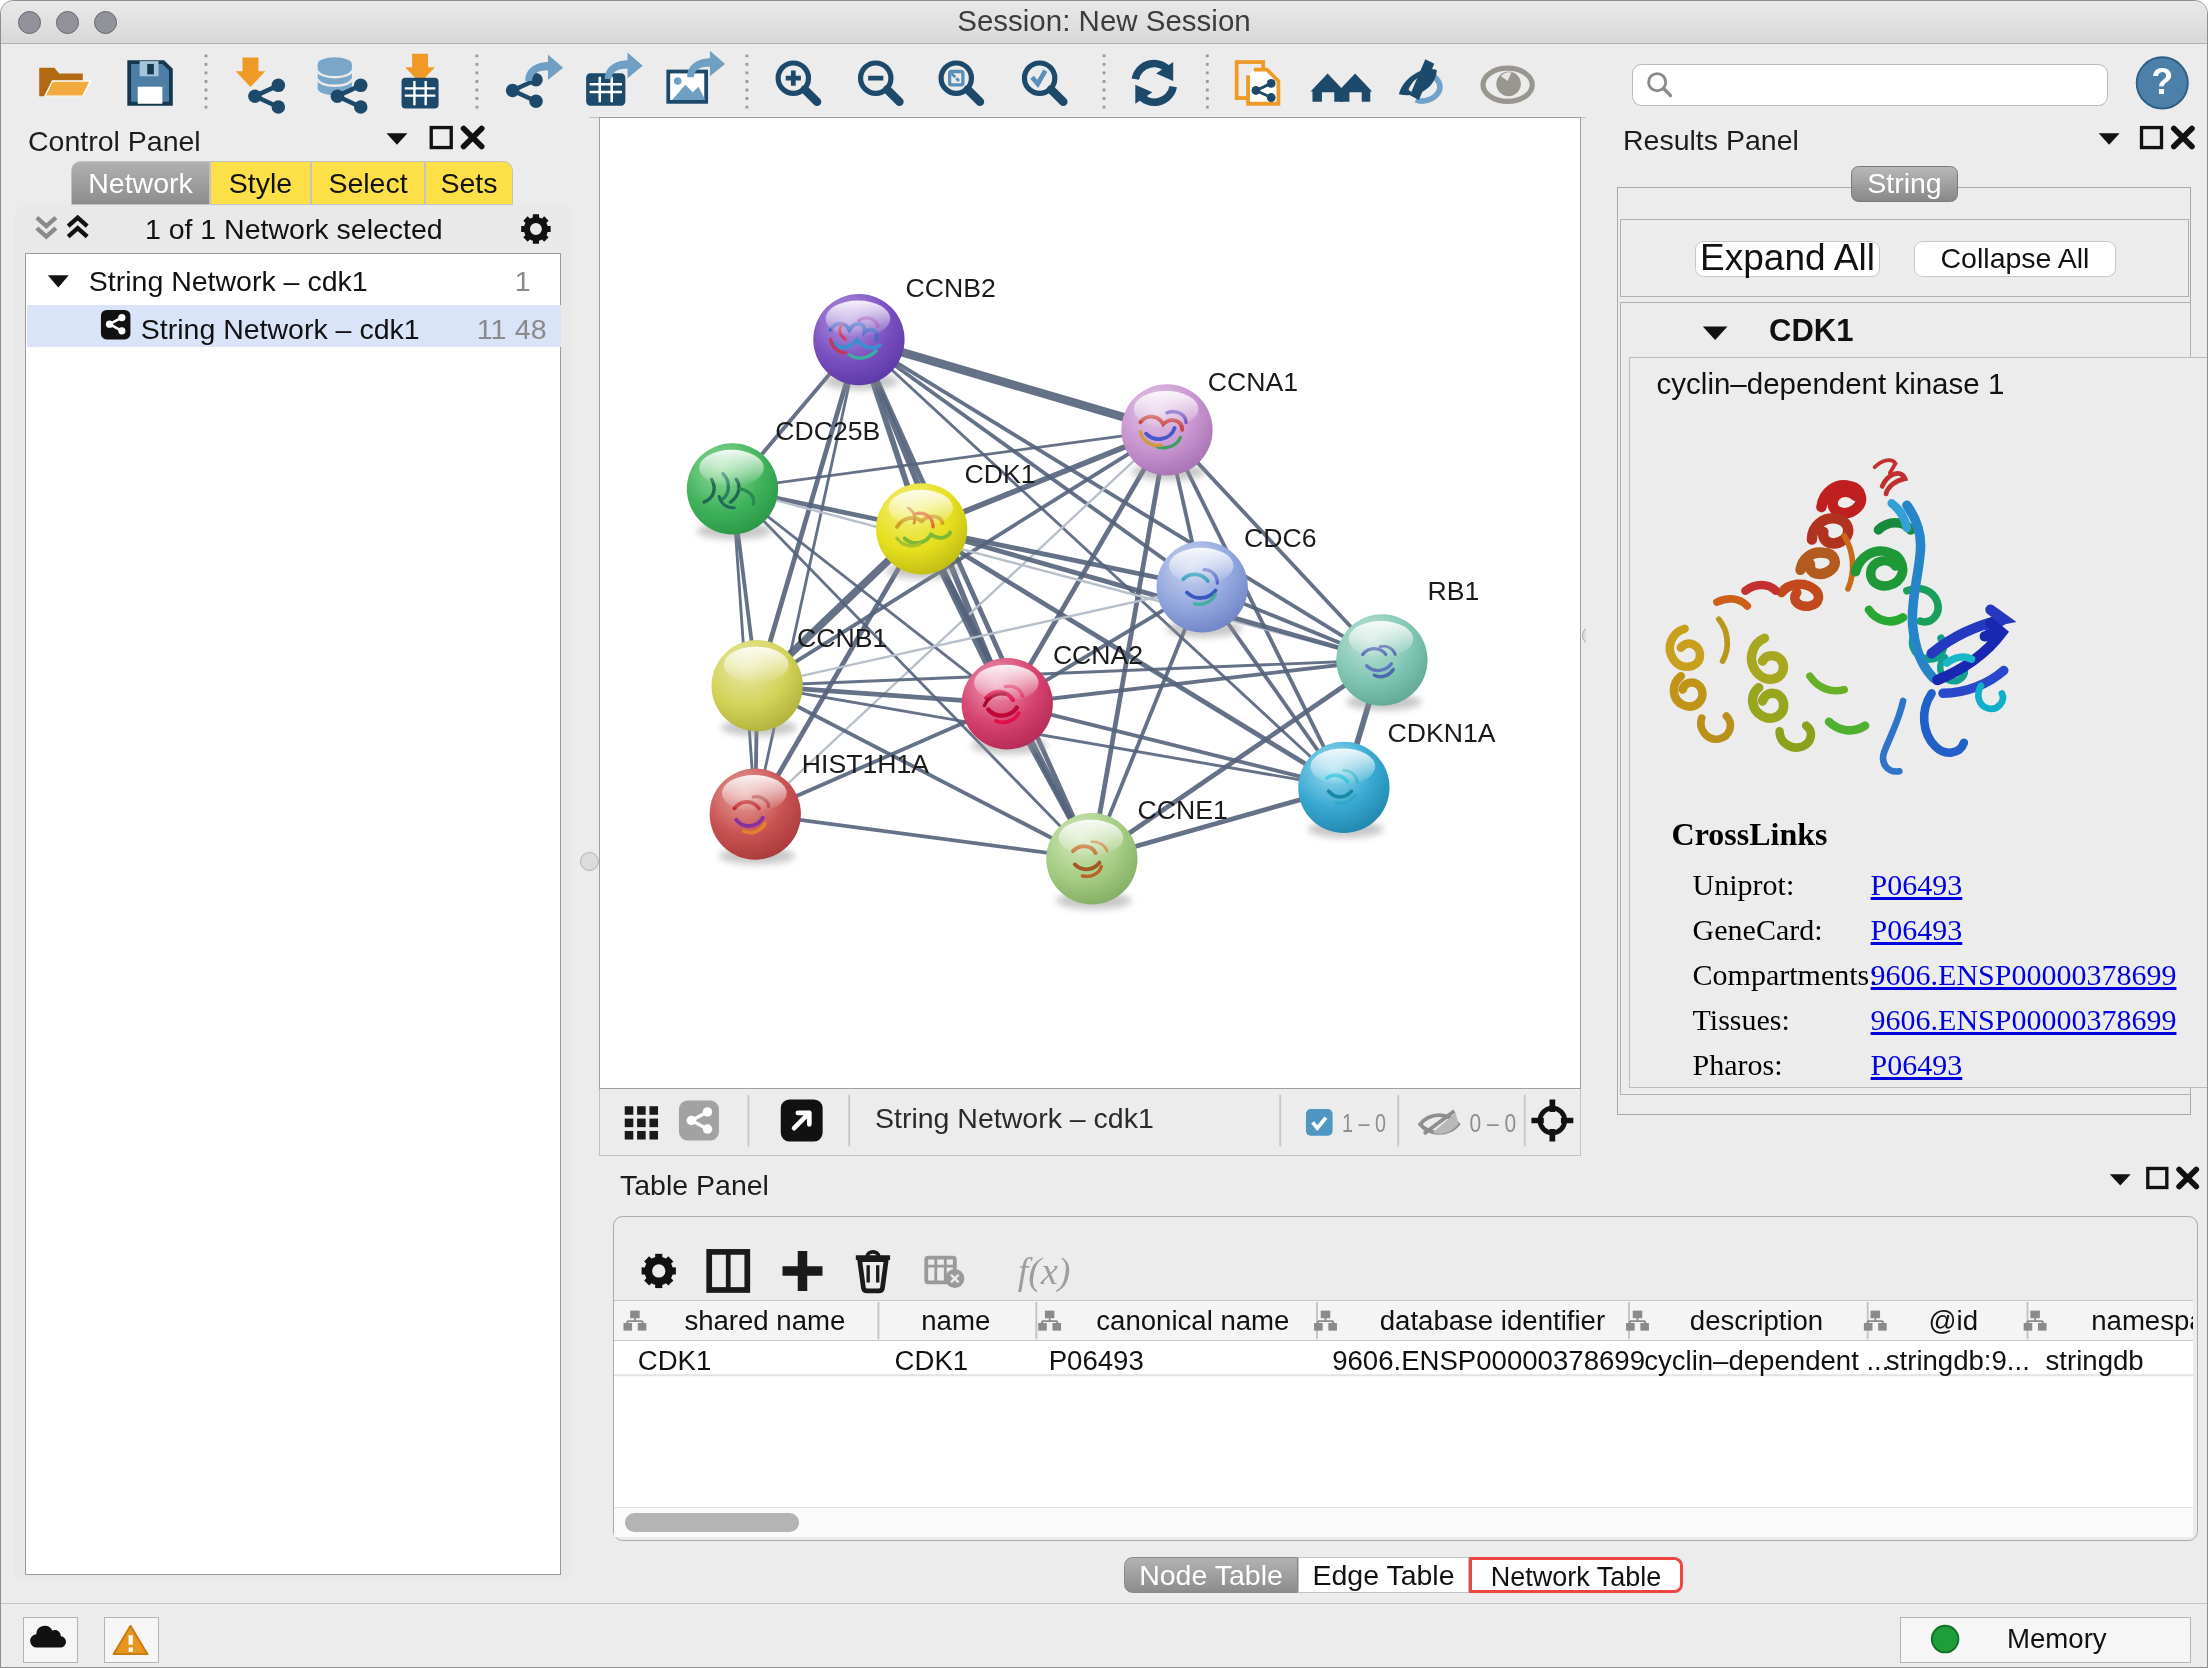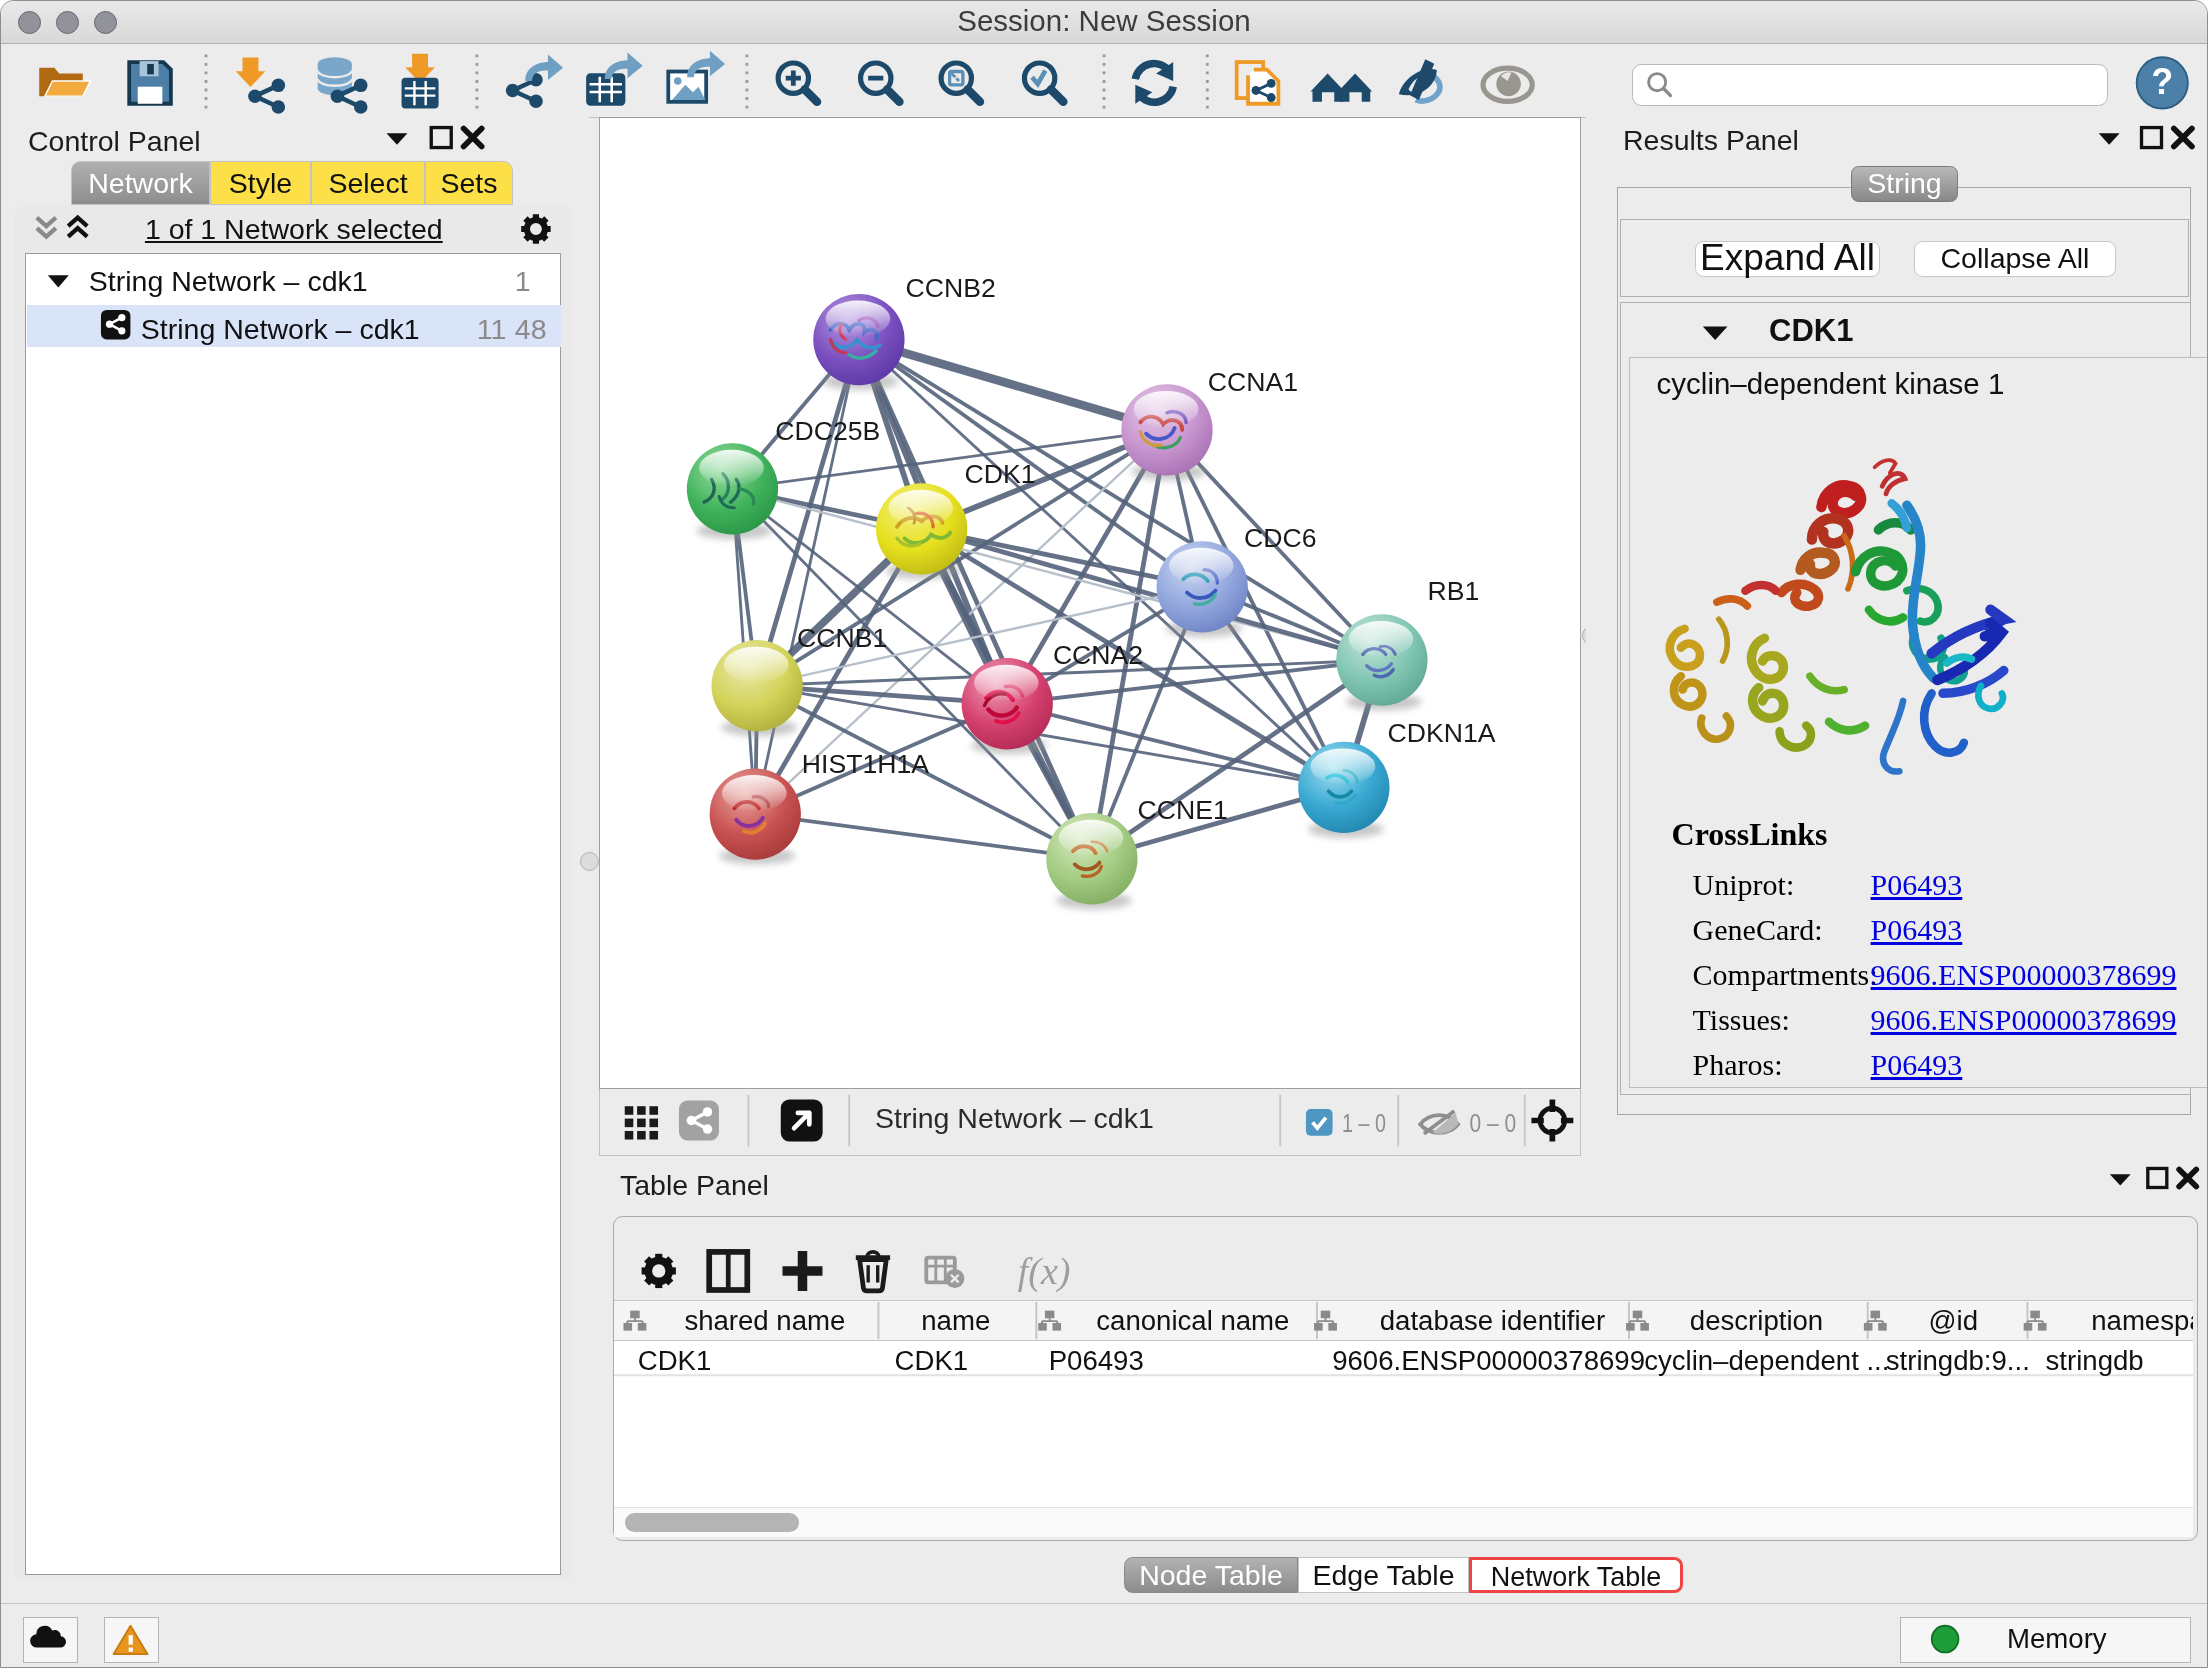--- a/index.html
+++ b/index.html
@@ -218,21 +218,21 @@
       <path d="M486 12 l19 19 M505 12 l-19 19" stroke="#111" stroke-width="6" stroke-linecap="round"></path>
     </svg>
     <div id="cptabs">
       <div class="tab tabsel" style="left:0;width:139px;border-radius:9.5px 0 0 0;">Network</div>
       <div class="tab" style="left:139px;width:101px;">Style</div>
       <div class="tab" style="left:240px;width:114px;">Select</div>
       <div class="tab" style="left:354px;width:88px;border-radius:0 9.5px 0 0;">Sets</div>
     </div>
     <div id="cpbox">
       <div class="abs" style="left:0;top:0;width:100%;height:48px;text-align:center;
-           font-size:28.5px;line-height:48px;color:#111;text-decoration:underline;">1 of 1 Network selected</div>
+           font-size:28.5px;line-height:48px;color:#111;">1 of 1 Network selected</div>
       <svg width="559" height="48" style="position:absolute;left:0;top:0;" viewBox="0 0 588 50">
         <g stroke="#8a8a8a" stroke-width="4.5" fill="none">
           <path d="M24 13 l10 9 10 -9 M24 24 l10 9 10 -9"></path>
         </g>
         <g stroke="#111" stroke-width="4.5" fill="none">
           <path d="M57 22 l10 -9 10 9 M57 33 l10 -9 10 9"></path>
         </g>
         <g transform="translate(549,25)">
             <g stroke="#111" stroke-width="6.5" stroke-linecap="butt">
               <line x1="9.5" y1="0.0" x2="15.5" y2="0.0"></line>

